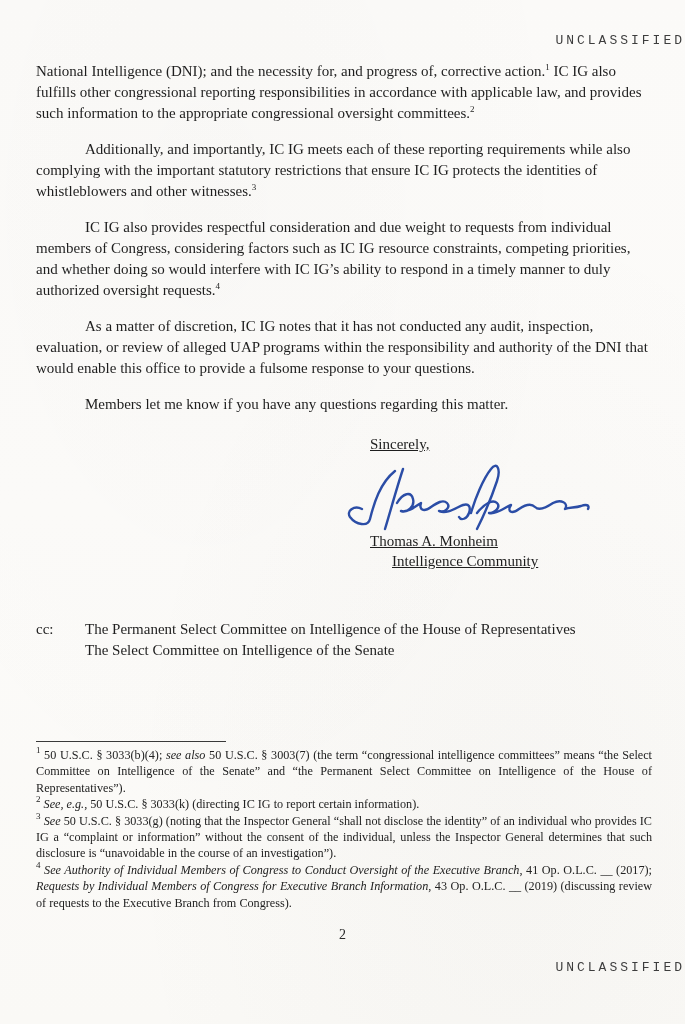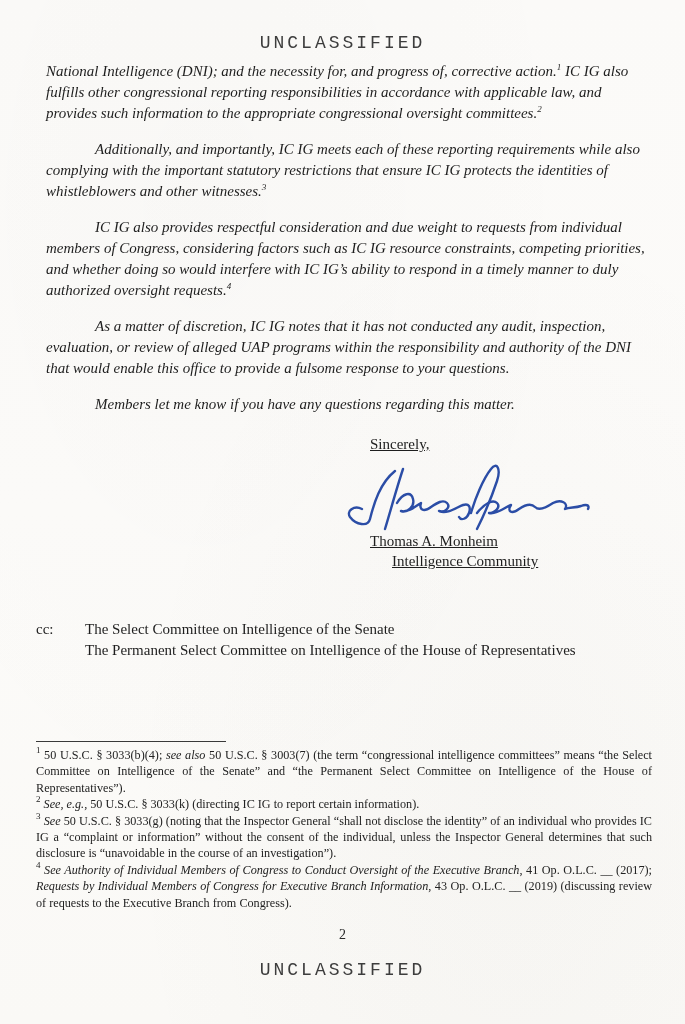--- a/index.html
+++ b/index.html
@@ -12,38 +12,38 @@
       radial-gradient(ellipse at 30% 20%, rgba(0,0,0,0.012), rgba(0,0,0,0) 60%),
       radial-gradient(ellipse at 75% 80%, rgba(60,55,45,0.025), rgba(0,0,0,0) 55%),
       linear-gradient(180deg, #fbfaf8 0%, #fcfbf9 50%, #faf9f6 100%);
     color: #1e1e1e;
     font-family: "Liberation Serif", serif;
     overflow: hidden;
   }
   .classification {
     position: absolute;
     left: 0; right: 0;
-    text-align: center;
+    text-align: right;
     font-family: "Liberation Mono", "DejaVu Sans Mono", monospace;
-    font-size: 18px;
+    font-size: 13px;
     letter-spacing: 3px;
     color: #3d3d3d;
   }
   .classification.top { top: 33px; }
   .classification.bottom { top: 960px; }
   .content {
     position: absolute;
     left: 36px;
     top: 61px;
     width: 613px;
     font-size: 15px;
     line-height: 21px;
     text-align: left;
   }
-  .para { margin: 0 0 15px 10px; font-style: italic; }
+  .para { margin: 0 0 15px 0; }
   .para.indent { text-indent: 49px; }
   .para sup, .footnote sup {
     font-size: 9px;
     line-height: 0;
     vertical-align: 6px;
   }
   .closing-block {
     margin-left: 334px;
     margin-top: 19px;
     position: relative;
@@ -128,22 +128,22 @@
         </svg>
       </div>
 
       <div class="sig-name">Thomas A. Monheim</div>
       <div class="sig-title2">Intelligence Community</div>
     </div>
 
     <div class="cc-block">
       <div class="cc-label">cc:</div>
       <div class="cc-items">
+        <div>The Permanent Select Committee on Intelligence of the House of Representatives</div>
         <div>The Select Committee on Intelligence of the Senate</div>
-        <div>The Permanent Select Committee on Intelligence of the House of Representatives</div>
       </div>
     </div>
 
   </div>
 
   <div class="footnote-area">
     <hr class="footnote-rule">
     <div class="footnote"><sup>1</sup><span> 50 U.S.C. § 3033(b)(4); </span><i>see also</i><span> 50 U.S.C. § 3003(7) (the term “congressional intelligence committees” means “the Select Committee on Intelligence of the Senate” and “the Permanent Select Committee on Intelligence of the House of Representatives”).</span></div>
     <div class="footnote"><sup>2</sup><span> </span><i>See, e.g.</i><span>, 50 U.S.C. § 3033(k) (directing IC IG to report certain information).</span></div>
     <div class="footnote"><sup>3</sup><span> </span><i>See</i><span> 50 U.S.C. § 3033(g) (noting that the Inspector General “shall not disclose the identity” of an individual who provides IC IG a “complaint or information” without the consent of the individual, unless the Inspector General determines that such disclosure is “unavoidable in the course of an investigation”).</span></div>

